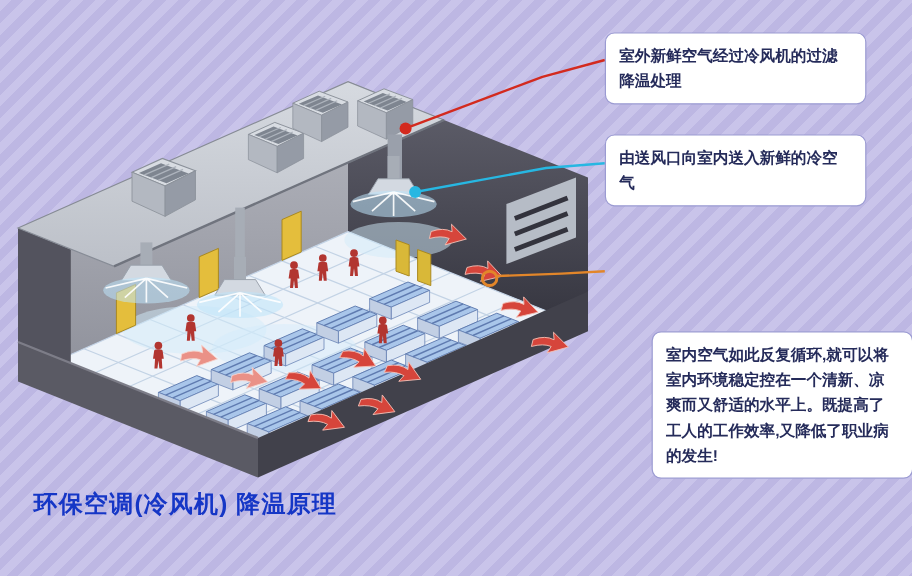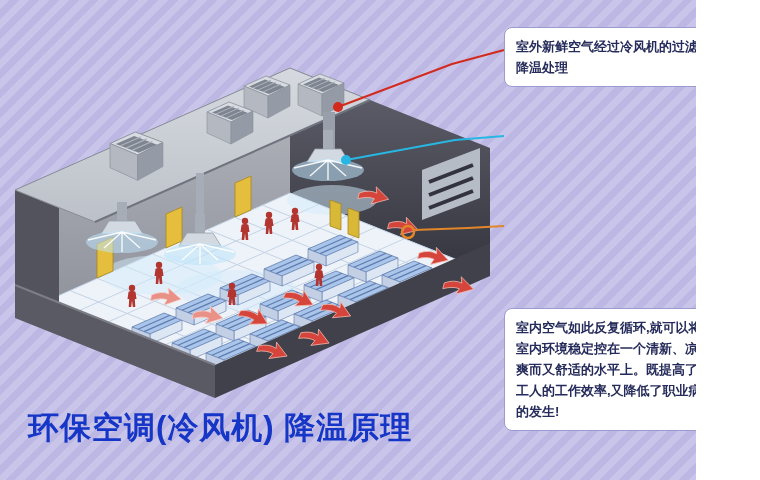--- a/index.html
+++ b/index.html
@@ -1,33 +1,33 @@
 <!DOCTYPE html>
 <html><head>
 <meta charset="utf-8">
 <style>
   * { margin:0; padding:0; box-sizing:border-box; }
   html,body { width:760px; height:480px; }
   .stage {
-    position:relative; width:696px; height:480px; overflow:hidden;
+    position:relative; width:760px; height:480px; overflow:hidden;
     background:repeating-linear-gradient(135deg,#c9c4ea 0 7px,#bdb7e3 7px 14px);
     font-family:"Liberation Sans","DejaVu Sans",sans-serif;
   }
   .illustration { position:absolute; left:2px; top:40px; width:505px; height:380px; }
   .connectors { position:absolute; left:0; top:0; width:760px; height:480px; pointer-events:none; }
   .callout {
     position:absolute; left:504px; width:218px;
     background:#ffffff; border:1px solid #9b9bd2; border-radius:8px;
     padding:8px 11px; color:#252b5a; font-size:13px; line-height:1.62; font-weight:600;
   }
   .callout p { margin:0; }
-  .c1 { top:27px; } .c2 { top:112px; } .c3 { top:186px; } .c4 { top:308px; }
+  .c1 { top:27px; } .c2 { top:112px; } .c3 { top:186px; } .c4 { top:276px;margin-left:39px; }
   .title {
     position:absolute; left:28px; top:407px;
-    font-size:31px; font-weight:bold; color:#1536c6; letter-spacing:1px;
+    font-size:20px; font-weight:bold; color:#1536c6; letter-spacing:1px;
   }
 </style>
 </head>
 <body>
 
 <div class="stage">
 
   <svg class="illustration" viewBox="0 0 505 380">
     <defs>
       <linearGradient id="gWallBack" x1="0" y1="0" x2="0" y2="1">
@@ -200,18 +200,21 @@
     </g>
     <g>
       <polyline points="414,230 468,228 504,226" fill="none" stroke="#e2862a" stroke-width="2"></polyline>
       <circle cx="408" cy="232" r="6" fill="none" stroke="#e2862a" stroke-width="2.5"></circle>
     </g>
   </svg>
 
   <div class="callout c1">
     <p>室外新鲜空气经过冷风机的过滤降温处理</p>
   </div>
+  <div class="callout c2">
+    <p>由送风口向室内送入新鲜的冷空气</p>
+  </div>
   <div class="callout c4">
     <p>室内空气如此反复循环,就可以将室内环境稳定控在一个清新、凉爽而又舒适的水平上。既提高了工人的工作效率,又降低了职业病的发生!</p>
   </div>
 
   <div class="title">环保空调(冷风机) 降温原理</div>
 </div>
 
 </body></html>

